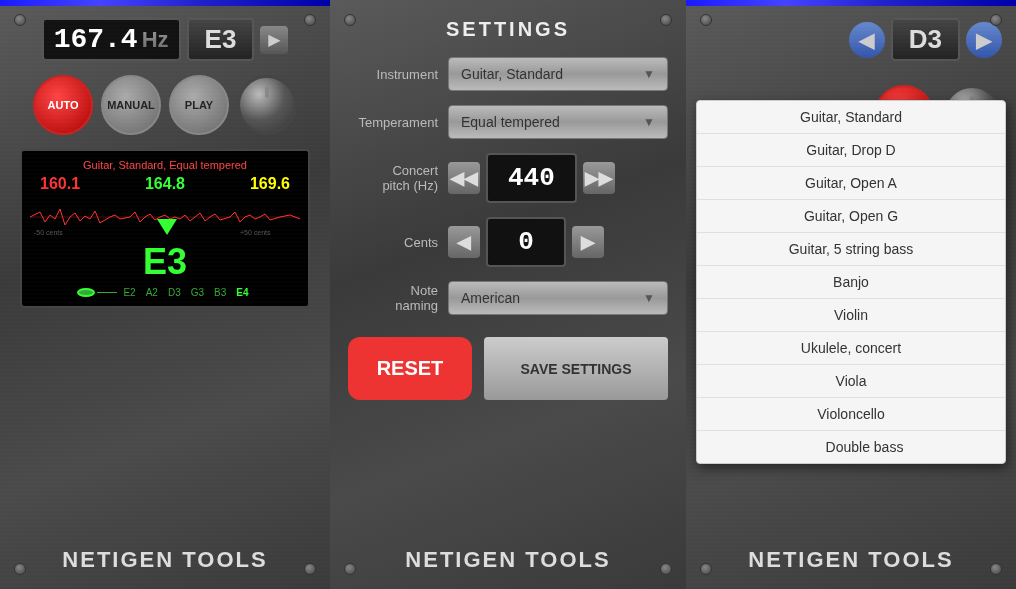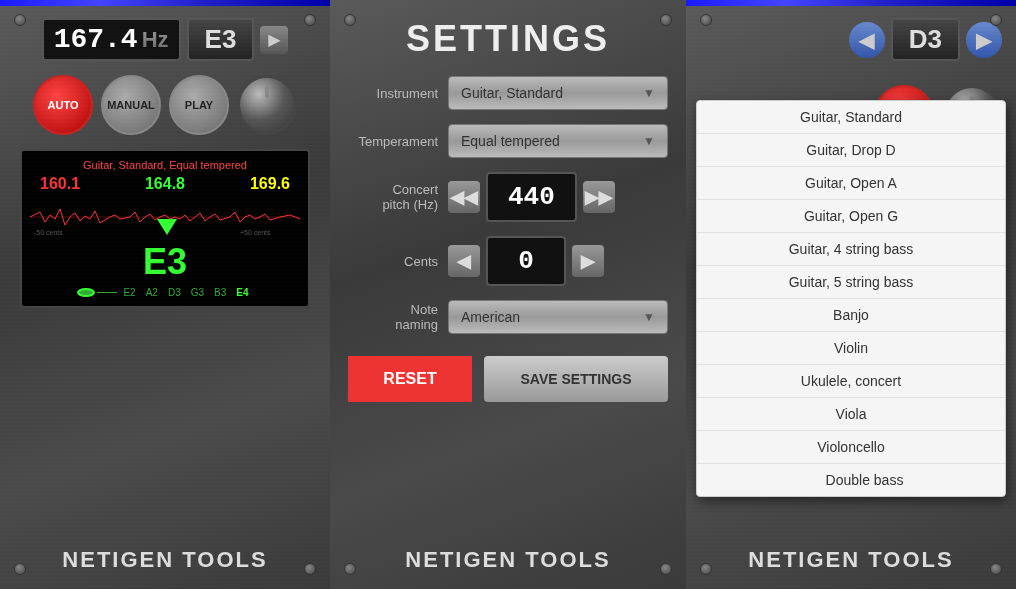--- a/index.html
+++ b/index.html
@@ -243,21 +243,21 @@
       align-items: center;
       position: relative;
     }
 
     .mid-panel::before {
       display: none;
     }
 
     .settings-title {
       color: #eee;
-      font-size: 36px;
+      font-size: 20px;
       font-weight: bold;
       letter-spacing: 3px;
       margin-top: 18px;
       margin-bottom: 16px;
     }
 
     .setting-row {
       width: 320px;
       display: flex;
       align-items: center;
@@ -331,25 +331,25 @@
     .action-row {
       width: 320px;
       display: flex;
       gap: 12px;
       margin-top: 8px;
     }
 
     .reset-btn {
       background: #ee3333;
       color: #fff;
-      font-size: 16px;
+      font-size: 20px;
       font-weight: bold;
       border: none;
-      border-radius: 0;
-      padding: 14px 24px;
+      border-radius: 12px;
+      padding: 20px 24px;
       cursor: pointer;
       flex: 1;
     }
 
     .save-btn {
       background: linear-gradient(180deg, #ccc 0%, #999 100%);
       color: #333;
       font-size: 14px;
       font-weight: bold;
       border: none;
@@ -585,21 +585,20 @@
   <div class="screw screw-tl"></div>
   <div class="screw screw-tr"></div>
   <div class="screw screw-bl"></div>
   <div class="screw screw-br"></div>
 
   <div class="instrument-dropdown">
     <div class="dropdown-item">Guitar, Standard</div>
     <div class="dropdown-item">Guitar, Drop D</div>
     <div class="dropdown-item">Guitar, Open A</div>
     <div class="dropdown-item">Guitar, Open G</div>
-    <div class="dropdown-item">Guitar, 4 string bass</div>
     <div class="dropdown-item">Guitar, 5 string bass</div>
     <div class="dropdown-item">Banjo</div>
     <div class="dropdown-item">Violin</div>
     <div class="dropdown-item">Ukulele, concert</div>
     <div class="dropdown-item">Viola</div>
     <div class="dropdown-item">Violoncello</div>
     <div class="dropdown-item">Double bass</div>
   </div>
 
   <div style="display:flex;align-items:center;justify-content:flex-end;width:100%;padding:18px 14px 0 0;gap:6px;">

